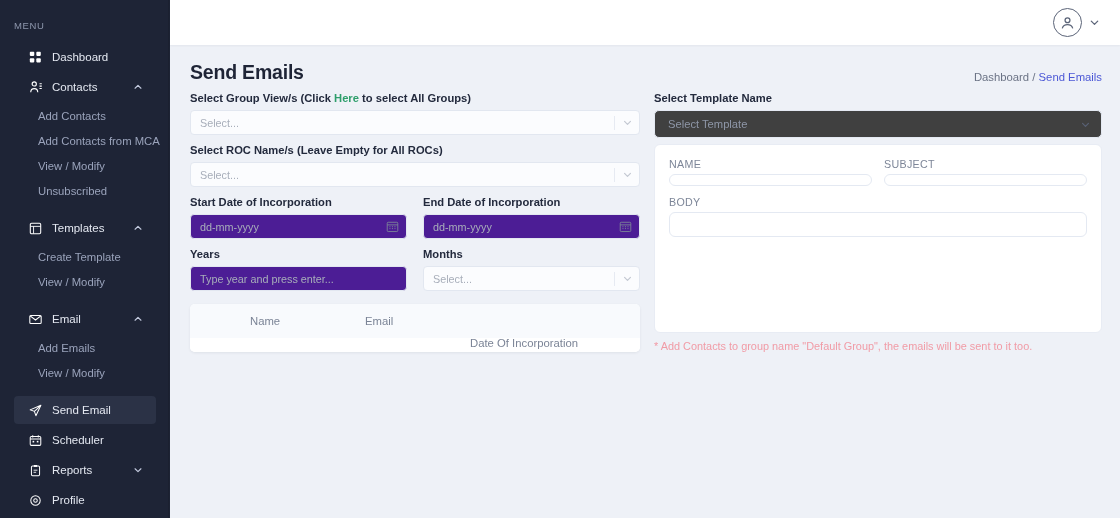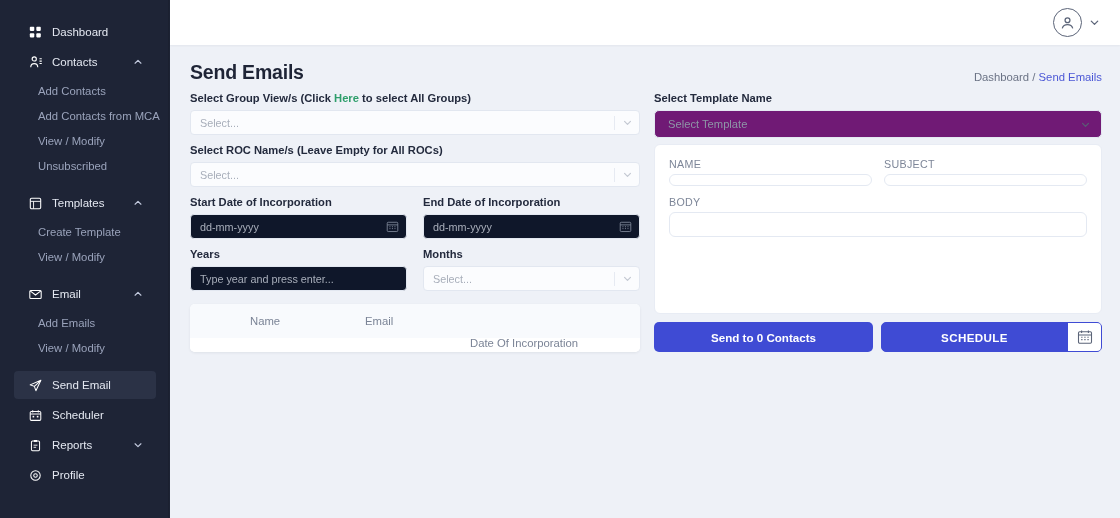--- a/index.html
+++ b/index.html
@@ -127,21 +127,21 @@
   .sep-v { width: 1px; height: 14px; background: #e6eaf2; }
   .dd-arrow {
     width: 24px; display: flex; align-items: center; justify-content: center;
     color: #c3c8d2;
   }
 
   .row2 { display: flex; gap: 16px; justify-content: center; }
   .row2 > div { flex: 1 1 0; min-width: 0; }
 
   .text-input {
-    height: 25px; background: #0f172a;
+    height: 25px; background: #4c1d95;
     border: 1px solid #e2e7f0; border-radius: 4px;
     display: flex; align-items: center;
     padding: 0 7px 0 9px;
     font-size: 10.8px; color: #a8aeba;
     margin-bottom: 8px;
     cursor: text;
   }
   .text-input .ph { flex: 1 1 auto; white-space: nowrap; overflow: hidden; }
   .cal-ico { color: #7d8698; display: flex; align-items: center; flex: 0 0 auto; }
 
@@ -159,21 +159,21 @@
     background: #f8fafd;
     font-size: 11.3px; color: #7b8496; font-weight: 400;
   }
   .th-name { width: 175px; flex: 0 0 175px; padding-left: 60px; }
   .th-email { width: 105px; flex: 0 0 105px; }
   .th-doi { flex: 1 1 auto; margin-top: 43px; }
   .table-body { height: 14px; background: #ffffff; }
 
   
   .tmpl-select {
-    height: 28px; background: #701a75;
+    height: 28px; background: #404040;
     border: 1px solid #e4e9f2; border-radius: 5px;
     display: flex; align-items: center;
     padding: 0 10px 0 13px;
     font-size: 11.2px; color: #8e96a7;
     cursor: pointer;
   }
   .tmpl-select .ph { flex: 1 1 auto; }
   .tmpl-select .arr { color: #586074; display: flex; }
 
   .form-card {
@@ -226,20 +226,21 @@
   .note {
     margin-top: 7px; font-size: 10.9px; color: #f19ba6;
   }
 </style>
 </head>
 <body>
 
 <div class="app">
 
   <aside class="sidebar">
+    <div class="menu-label">MENU</div>
 
     <div class="nav-item">
       <span class="ico">
         <svg width="13" height="13" viewBox="0 0 16 16" fill="currentColor">
             <rect x="1" y="1" width="5.5" height="5" rx="1"></rect>
             <rect x="9" y="1" width="5.5" height="5" rx="1"></rect>
             <rect x="1" y="9" width="5.5" height="5" rx="1"></rect>
             <rect x="9" y="9" width="5.5" height="5" rx="1"></rect>
           </svg>
       </span>
@@ -497,33 +498,21 @@
                 <div class="sm-label">SUBJECT</div>
                 <div class="sm-input"></div>
               </div>
             </div>
             <div class="body-block">
               <div class="sm-label">BODY</div>
               <div class="body-area"></div>
             </div>
           </div>
 
-          <div class="btn-row">
-            <div class="btn btn-send">Send to 0 Contacts</div>
-            <div class="btn-sched-grp">
-              <div class="btn-sched">SCHEDULE</div>
-              <div class="btn-cal">
-                <svg width="16" height="16" viewBox="0 0 16 16" fill="none" stroke="currentColor" stroke-width="1.1">
-                    <rect x="1.5" y="2.8" width="13" height="11.4" rx="1.2"></rect>
-                    <path d="M1.5 6h13M4.6 1.4v2.6M11.4 1.4v2.6"></path>
-                    <path d="M4.2 8.3h1.3M7.3 8.3h1.3M10.4 8.3h1.3M4.2 10.6h1.3M7.3 10.6h1.3M10.4 10.6h1.3" stroke-width="1.1"></path>
-                  </svg>
-              </div>
-            </div>
-          </div>
-
+
+          <div class="note">* Add Contacts to group name "Default Group", the emails will be sent to it too.</div>
 
         </section>
 
       </div>
     </main>
   </div>
 </div>
 
 </body></html>

